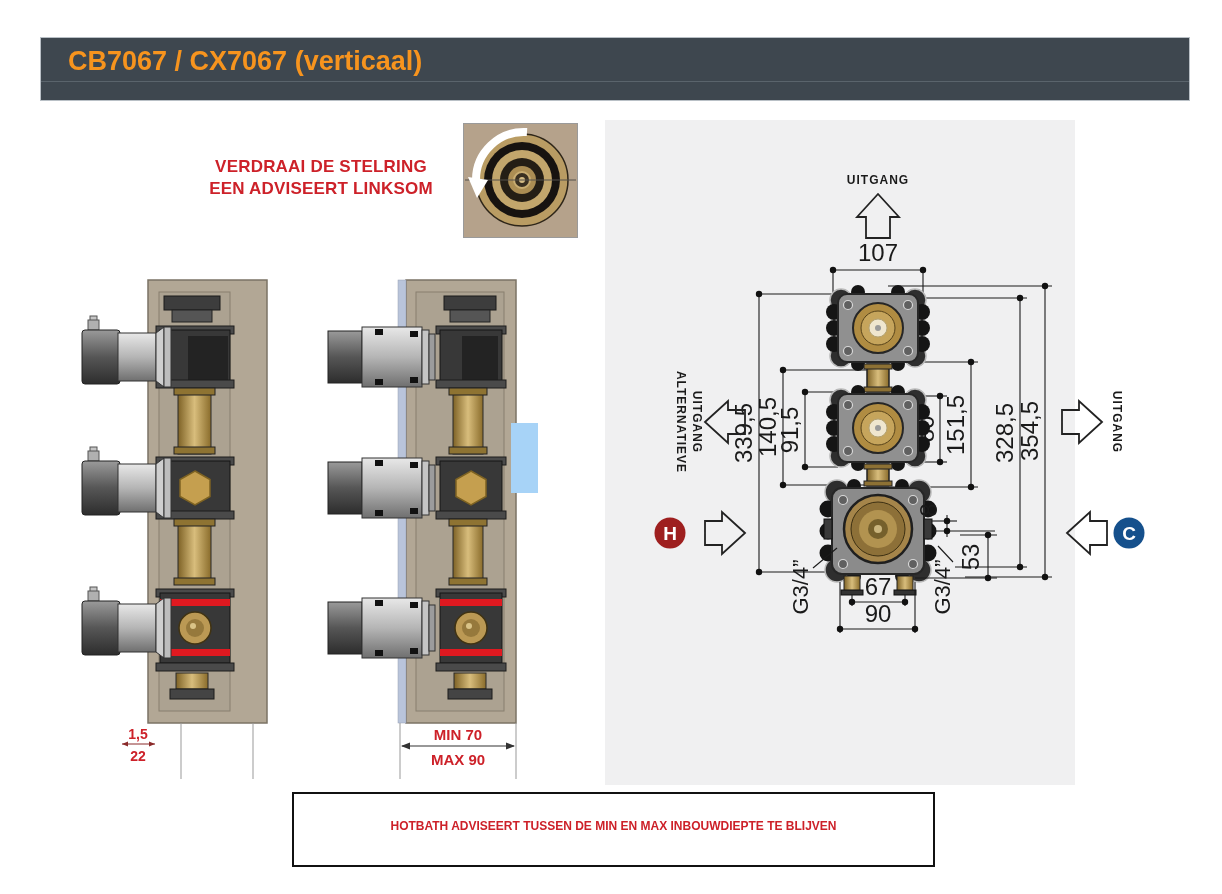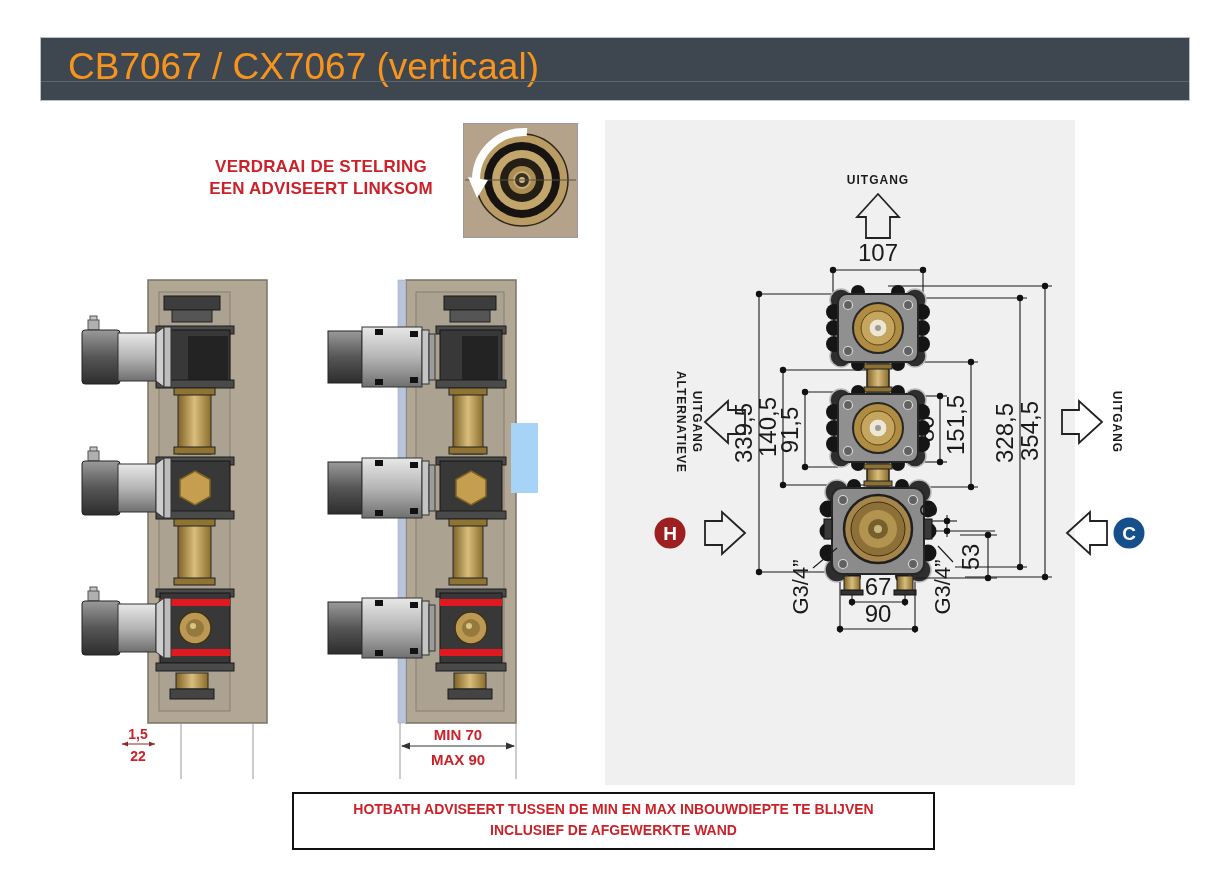--- a/index.html
+++ b/index.html
@@ -2,27 +2,27 @@
 <html><head>
 <meta charset="utf-8">
 <style>
   html,body{margin:0;padding:0;background:#ffffff;}
   body{font-family:"Liberation Sans",sans-serif;}
   #page{position:relative;width:1222px;height:894px;background:#ffffff;overflow:hidden;}
   .abs{position:absolute;}
   
   #hdr{left:40px;top:37px;width:1148px;height:62px;background:#3e474f;border:1px solid #b9c0c6;}
   #hdr .rule{position:absolute;left:0;top:43px;width:100%;height:1px;background:#5a646c;}
-  #hdr .title{position:absolute;left:27px;top:8px;color:#f7941e;font-size:37px;font-weight:normal;letter-spacing:0px;}
+  #hdr .title{position:absolute;left:27px;top:8px;color:#f7941e;font-size:27px;font-weight:bold;letter-spacing:0px;}
   
   #instr{left:171px;top:156px;width:300px;text-align:center;color:#cd2129;font-weight:bold;font-size:17px;line-height:22px;letter-spacing:0.2px;}
   
   #panel{left:605px;top:120px;width:470px;height:665px;background:#f0f0f1;}
   
-  #note{left:292px;top:792px;width:639px;height:49px;border:2px solid #111;background:#fff;text-align:center;color:#cd2129;font-weight:bold;font-size:14px;line-height:21px;padding-top:5px;}
+  #note{left:292px;top:792px;width:639px;height:49px;border:2px solid #111;background:#fff;text-align:center;color:#cd2129;font-weight:bold;font-size:12px;line-height:21px;padding-top:22px;}
   svg{display:block;font-family:"Liberation Sans",sans-serif;}
   text{fill:#1a1a1a;}
   .dim{font-size:24px;}
   .dimS{font-size:22px;}
   .lbl{font-size:12px;font-weight:bold;letter-spacing:1px;}
   .red{fill:#cd2129;font-weight:bold;}
   .hc{font-size:19px;font-weight:bold;fill:#ffffff;}
   .ln{stroke:#1a1a1a;stroke-width:1.1;fill:none;}
   .arr{stroke:#222;stroke-width:1.8;fill:none;}
   .dot{fill:#111;}
@@ -476,16 +476,15 @@
       <text x="273" y="502" text-anchor="middle" class="dim">90</text>
       <line class="ln" x1="235" y1="509" x2="310" y2="509"></line>
       <circle class="dot" cx="235" cy="509" r="3.2"></circle>
           <circle class="dot" cx="310" cy="509" r="3.2"></circle>
     </g>
   </svg>
   </div>
 
   <div class="abs" id="note">
     <div>HOTBATH ADVISEERT TUSSEN DE MIN EN MAX INBOUWDIEPTE TE BLIJVEN</div>
-    <div>INCLUSIEF DE AFGEWERKTE WAND</div>
   </div>
 
 </div>
 
 </body></html>

